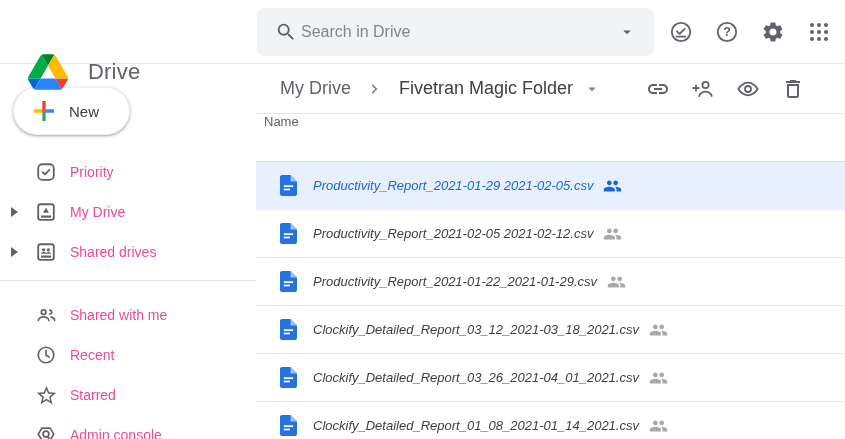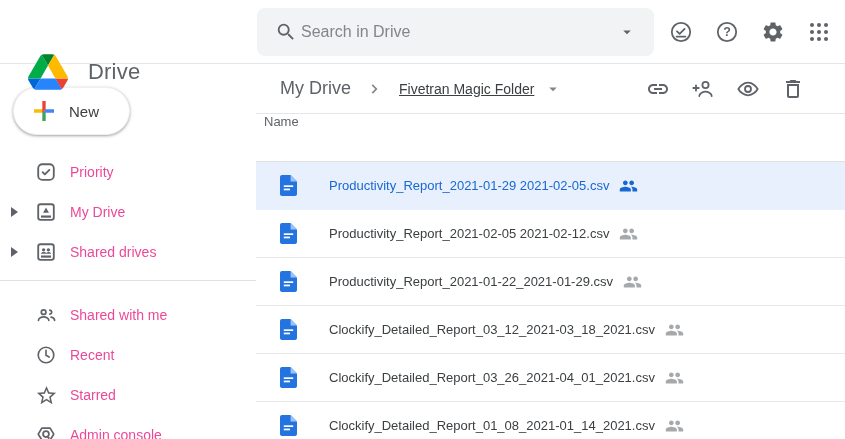--- a/index.html
+++ b/index.html
@@ -42,33 +42,33 @@
   .nav-item .nlabel { position:absolute; left:70px; font-size:14px; color:#ec4899; }
   .nav-divider { height:1px; background:#e0e0e0; margin:8px 0; }
   .gap-sm { height:6px; }
 
   
   .content { position:absolute; left:256px; top:64px; width:589px; height:375px; }
   .crumb-row { height:50px; display:flex; align-items:center; padding-left:24px;
                border-bottom:1px solid #e4e6e8; position:relative; }
   .crumb-root { font-size:18px; color:#5f6368; cursor:pointer; }
   .crumb-sep { margin:0 14px; display:flex; }
-  .crumb-current { font-size:14px; color:#3c4043; cursor:pointer;text-decoration:underline; }
+  .crumb-current { font-size:18px; color:#3c4043; cursor:pointer; }
   .crumb-caret { margin-left:10px; display:flex; cursor:pointer; }
   .toolbar { position:absolute; right:40px; top:13px; display:flex; gap:21px; }
   .tl-icon { width:24px; height:24px; display:flex; align-items:center; justify-content:center;
              cursor:pointer; }
 
   .name-header { height:48px; display:flex; padding-left:8px;
                  font-size:13px; color:#5f6368; border-bottom:1px solid #e0e0e0; cursor:pointer; }
 
   .file-row { height:48px; display:flex; align-items:center; padding-left:24px;
               border-bottom:1px solid #e8e8e8; cursor:pointer; }
   .file-row .ficon { width:17px; height:21px; display:flex; flex:0 0 auto; }
-  .file-row .fname { margin-left:32px; font-size:13px; font-weight:500; color:#3c4043; }
+  .file-row .fname { margin-left:16px; font-size:13px; font-weight:500; color:#3c4043;font-style:italic; }
   .file-row .shared-ic { margin-left:10px; display:flex; opacity:.55; }
   .file-row.selected { background:#e8f0fe; border-bottom-color:#e8f0fe; }
   .file-row.selected .fname { color:#1967d2; }
   .file-row.selected .shared-ic { opacity:1; }
   .file-row.selected .shared-ic svg path { fill:#1967d2; }
 
   .g { fill:#5f6368; }
 </style>
 </head>
 <body>

